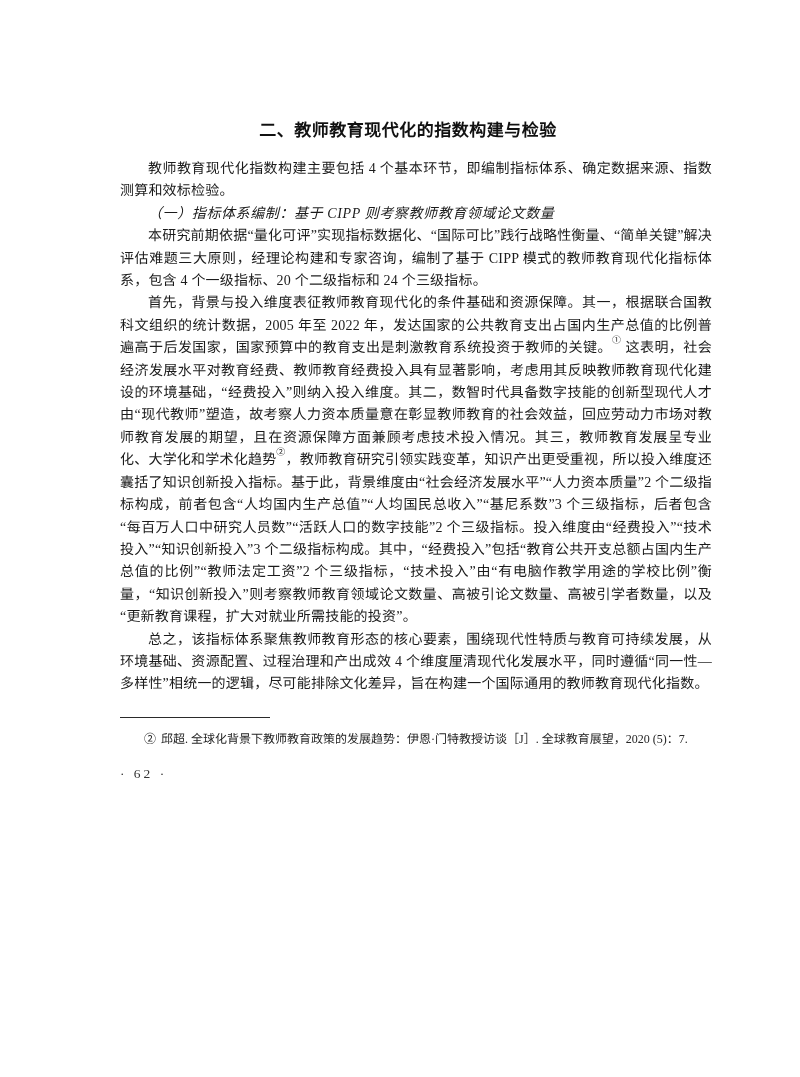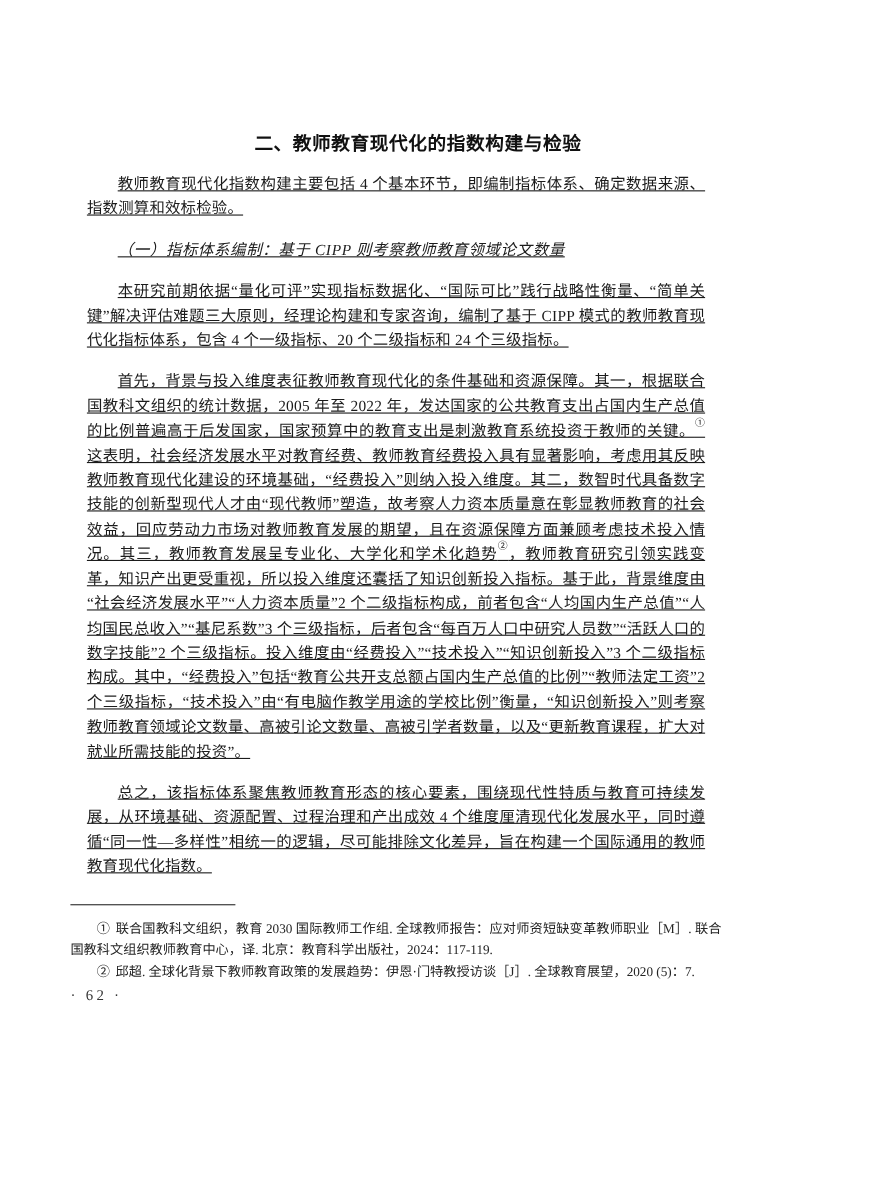--- a/index.html
+++ b/index.html
@@ -4,42 +4,41 @@
 <style>
   html,body{margin:0;padding:0;background:#ffffff;}
   .page{
     position:relative;
     width:800px;height:1077px;
     margin:0 auto;
     background:#ffffff;
     color:#1b1b1b;
     font-family:"Liberation Serif","DejaVu Serif",serif;
     box-sizing:border-box;
-    padding:116px 104px 0 64px;
+    padding:116px 104px 0 120px;
     overflow:hidden;
   }
   .title{
     margin:0 0 17px 0;
     text-align:center;
     font-family:"DejaVu Sans","Liberation Sans",sans-serif;
     font-weight:700;
     font-size:17px;
     letter-spacing:0.5px;
     color:#111;
   }
   .body-text{width:592px;}
   .para{
-    margin:15px;
+    margin:0;
     font-size:14px;
     line-height:22.4px;
     text-align:justify;
     text-justify:inter-ideograph;
     text-indent:2em;
     letter-spacing:0.2px;
-    text-decoration:underline;
   }
   .para.subheading{
     font-style:italic;
     letter-spacing:0.6px;
   }
   sup.fnref{
     font-size:9px;
     line-height:0;
     position:relative;
     top:-0.45em;
@@ -55,21 +54,21 @@
     margin:0;
     font-size:12px;
     line-height:19.6px;
     text-align:justify;
     text-justify:inter-ideograph;
     text-indent:2em;
     color:#242424;
   }
   .footnote .fn-marker{margin-right:5px;}
   .page-number{
-    margin-top:4px;
+    margin-top:17px;
     font-size:13.5px;
     letter-spacing:3px;
     color:#333;
   }
 </style>
 </head>
 <body>
 
 <div class="page">
 
@@ -80,22 +79,19 @@
       <p class="para subheading">（一）指标体系编制：基于 CIPP 则考察教师教育领域论文数量</p>
       <p class="para body">本研究前期依据“量化可评”实现指标数据化、“国际可比”践行战略性衡量、“简单关键”解决评估难题三大原则，经理论构建和专家咨询，编制了基于 CIPP 模式的教师教育现代化指标体系，包含 4 个一级指标、20 个二级指标和 24 个三级指标。</p>
       <p class="para body">首先，背景与投入维度表征教师教育现代化的条件基础和资源保障。其一，根据联合国教科文组织的统计数据，2005 年至 2022 年，发达国家的公共教育支出占国内生产总值的比例普遍高于后发国家，国家预算中的教育支出是刺激教育系统投资于教师的关键。<sup class="fnref">①</sup> 这表明，社会经济发展水平对教育经费、教师教育经费投入具有显著影响，考虑用其反映教师教育现代化建设的环境基础，“经费投入”则纳入投入维度。其二，数智时代具备数字技能的创新型现代人才由“现代教师”塑造，故考察人力资本质量意在彰显教师教育的社会效益，回应劳动力市场对教师教育发展的期望，且在资源保障方面兼顾考虑技术投入情况。其三，教师教育发展呈专业化、大学化和学术化趋势<sup class="fnref">②</sup>，教师教育研究引领实践变革，知识产出更受重视，所以投入维度还囊括了知识创新投入指标。基于此，背景维度由“社会经济发展水平”“人力资本质量”2 个二级指标构成，前者包含“人均国内生产总值”“人均国民总收入”“基尼系数”3 个三级指标，后者包含“每百万人口中研究人员数”“活跃人口的数字技能”2 个三级指标。投入维度由“经费投入”“技术投入”“知识创新投入”3 个二级指标构成。其中，“经费投入”包括“教育公共开支总额占国内生产总值的比例”“教师法定工资”2 个三级指标，“技术投入”由“有电脑作教学用途的学校比例”衡量，“知识创新投入”则考察教师教育领域论文数量、高被引论文数量、高被引学者数量，以及“更新教育课程，扩大对就业所需技能的投资”。</p>
       <p class="para body">总之，该指标体系聚焦教师教育形态的核心要素，围绕现代性特质与教育可持续发展，从环境基础、资源配置、过程治理和产出成效 4 个维度厘清现代化发展水平，同时遵循“同一性—多样性”相统一的逻辑，尽可能排除文化差异，旨在构建一个国际通用的教师教育现代化指数。</p>
     </div>
 
   <div class="footnote-sep"></div>
 
   <div class="footnotes">
     <p class="footnote">
-      <span class="fn-marker">①</span><span>联合国教科文组织，教育 2030 国际教师工作组. 全球教师报告：应对师资短缺变革教师职业［M］. 联合国教科文组织教师教育中心，译. 北京：教育科学出版社，2024：117-119.</span>
-    </p>
-    <p class="footnote">
       <span class="fn-marker">②</span><span>邱超. 全球化背景下教师教育政策的发展趋势：伊恩·门特教授访谈［J］. 全球教育展望，2020 (5)：7.</span>
     </p>
   </div>
 
   <div class="page-number">· 62 ·</div>
 
 </div>
 
 </body></html>

